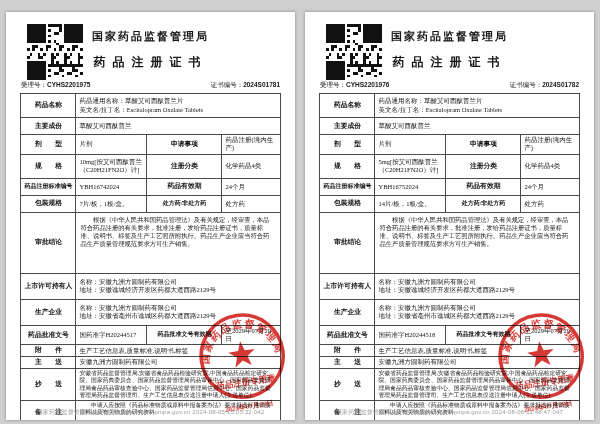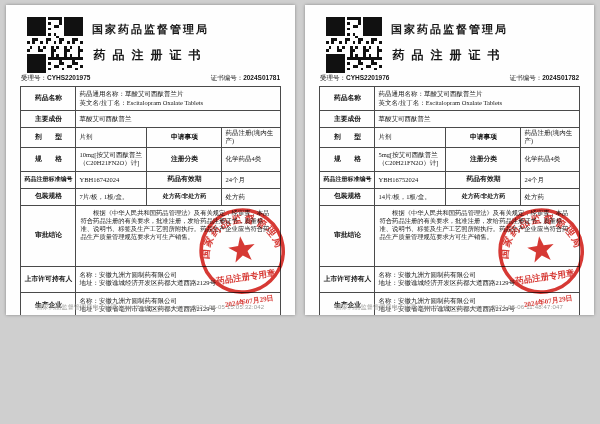--- a/index.html
+++ b/index.html
@@ -4,23 +4,24 @@
 <style>
   * { margin:0; padding:0; box-sizing:border-box; }
   html,body { width:600px; height:424px; overflow:hidden; }
   body {
     background:#cfcfcf;
     display:flex; gap:10px; padding:5px 6px;
     font-family:"Liberation Serif","DejaVu Serif",serif;
     color:#161616;
   }
   .cert {
-    position:relative; width:289px; height:310px;
+    position:relative; width:289px; height:408px;
     background:#fefefe; box-shadow:0 0 3px rgba(0,0,0,.35);
     overflow:hidden;
+    margin-top:7px;
   }
   .qr { position:absolute; left:21px; top:12px; width:56px; height:56px; }
   .hdr { padding-top:17px; text-align:center; }
   .authority { font-size:11px; font-weight:bold; letter-spacing:2px; font-family:"Liberation Sans","DejaVu Sans",sans-serif; }
   .title { margin-top:10px; font-size:12px; font-weight:bold; letter-spacing:7px; }
   .meta { display:flex; justify-content:space-between; margin:10px 15px 3px 15px; font-size:6.5px; }
   .meta b { font-family:"Liberation Sans","DejaVu Sans",sans-serif; }
   table { width:259px; margin:0 auto; border-collapse:collapse; table-layout:fixed; }
   td { border:1px solid #4a4a4a; font-size:6.5px; line-height:1.3; padding:1px 3px; vertical-align:middle; }
   td.lbl { font-weight:bold; text-align:center; font-size:6.8px; padding:1px 1px; }

